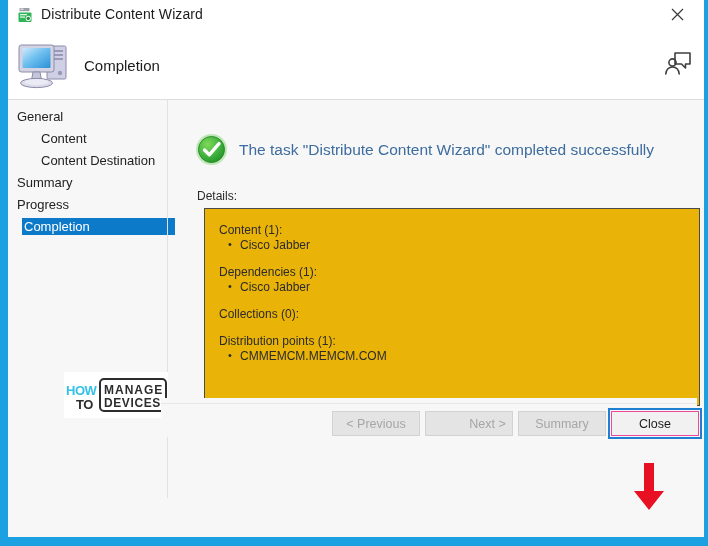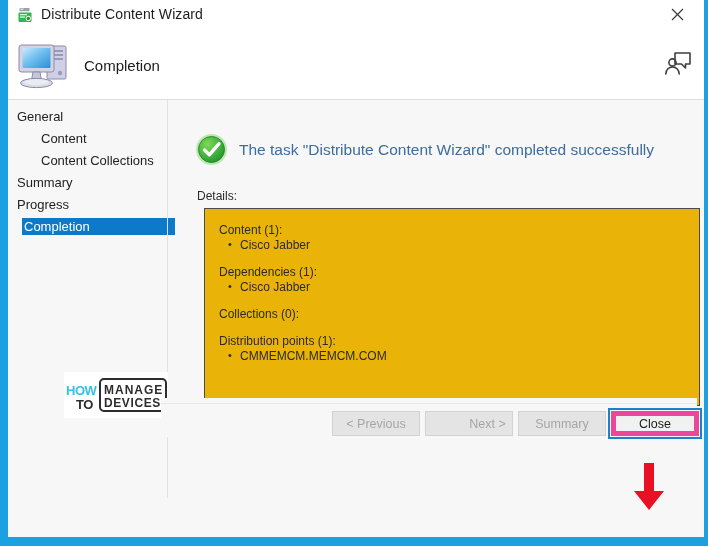--- a/index.html
+++ b/index.html
@@ -280,21 +280,21 @@
     border: 1px solid #d2d2d2;
     color: #a6a6a6;
     cursor: default;
     display: flex;
     align-items: center;
     justify-content: center;
     padding: 0;
   }
   .btn.enabled {
     background: #f1f1f1;
-    border: 5px solid #ec4899;
+    border: 1px solid #ec4899;
     color: #1b1b1b;
   }
   .btn.focused {
     outline: 2px solid #1c7fd1;
     outline-offset: 1px;
   }
   #btn-previous { left: 171px; }
   #btn-next     { left: 264px; padding-left: 37px; }
   #btn-summary  { left: 357px; }
   #btn-close    { left: 450px; }
@@ -378,21 +378,21 @@
     <div class="body">
 
       <div class="sidebar">
         <div class="step level-0" id="step-0" style="top:8px">
           <span class="step-label">General</span>
         </div>
         <div class="step level-1" id="step-1" style="top:30px">
           <span class="step-label">Content</span>
         </div>
         <div class="step level-1" id="step-2" style="top:52px">
-          <span class="step-label">Content Collections</span>
+          <span class="step-label">Content Destination</span>
         </div>
         <div class="step level-0" id="step-3" style="top:74px">
           <span class="step-label">Summary</span>
         </div>
         <div class="step level-0" id="step-4" style="top:96px">
           <span class="step-label">Progress</span>
         </div>
         <div class="step level-0 current" id="step-5" style="top:118px;left:7px;width:153px">
           <span class="step-label">Completion</span>
         </div>

